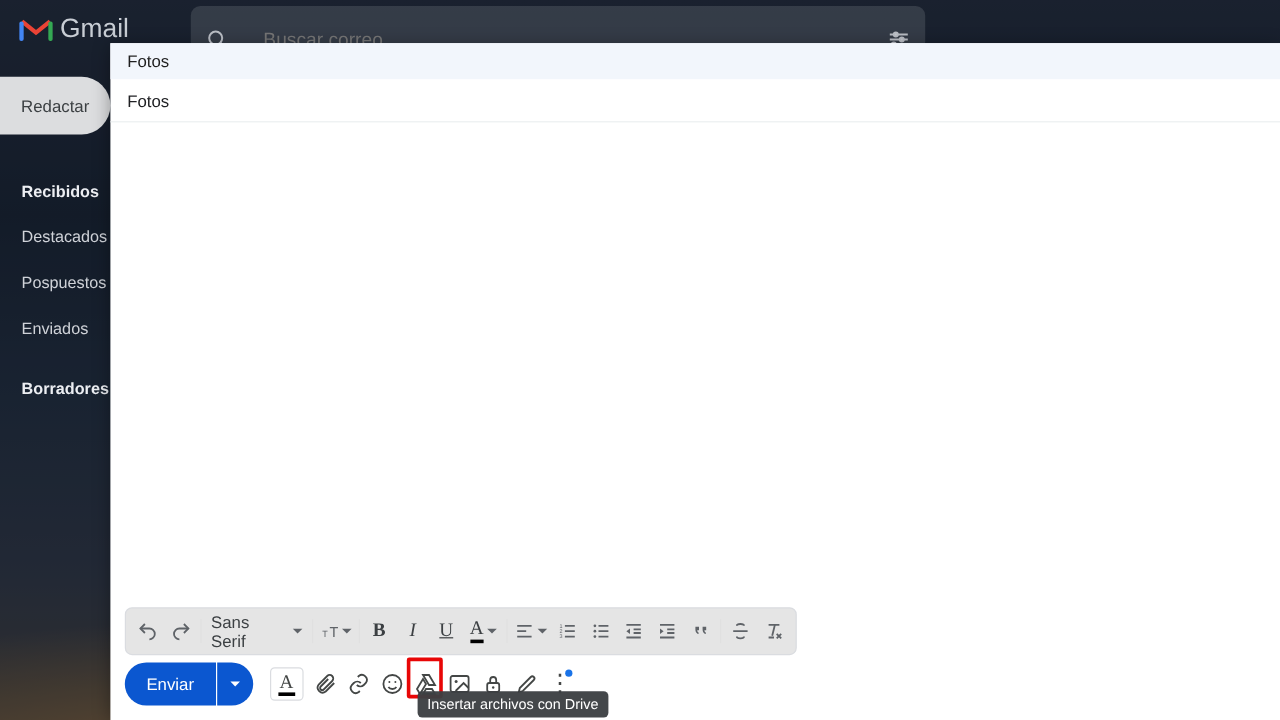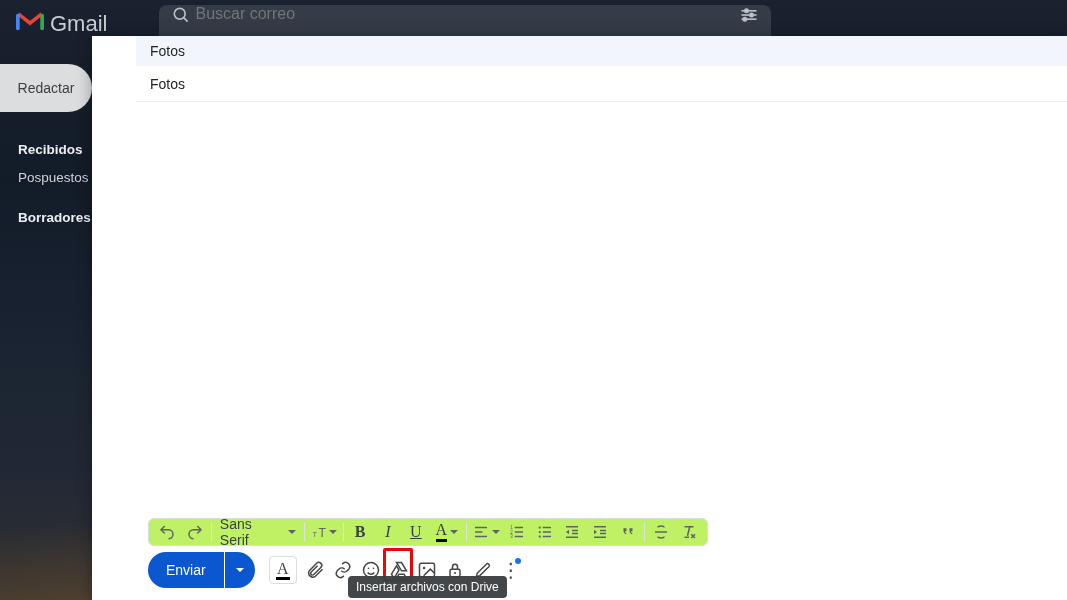--- a/index.html
+++ b/index.html
@@ -27,74 +27,73 @@
   .dim-overlay {
     position: absolute; inset: 0; background: rgba(0,0,0,0.55);
   }
 
   
   .topbar {
     position: absolute; top: 0; left: 0; right: 0; height: 48px;
     display: flex; align-items: center; padding: 0 8px;
     color: #e8eaed;
   }
-  .gmail-logo { display: flex; align-items: flex-start; gap: 6px; margin-left: 8px; margin-right: 52px; }
+  .gmail-logo { display: flex; align-items: flex-end; gap: 6px; margin-left: 8px; margin-right: 52px; }
   .gmail-logo svg { width: 28px; height: 22px; }
   .gmail-word { font-size: 22px; font-weight: 400; color: #c8cdd4; }
 
   .searchbar {
-    display: flex; align-items: flex-start;
+    display: flex; align-items: flex-end;
     width: 612px; height: 38px; border-radius: 8px;
     background: rgba(255,255,255,0.12); color: #c6c9cf;
-    padding: 0 12px; gap: 4px;
+    padding: 0 12px; gap: 28px;
   }
   .searchbar .search-icon { width: 20px; height: 20px; color: #b9bdc4; }
   .searchbar input {
     flex: 1; background: transparent; border: none; outline: none;
     color: #e8eaed; font-size: 16px;
   }
   .searchbar .tune-icon { width: 20px; height: 20px; color: #b9bdc4; }
 
   
   .sidebar {
     position: absolute; top: 60px; left: 0; width: 76px;
-    display: flex; flex-direction: column; gap: 0;
+    display: flex; flex-direction: column; gap: 10px;
     color: #dfe1e6; font-size: 14px;
   }
   .compose-btn {
     margin: 4px 0 12px 0; height: 48px; display: flex; align-items: center; justify-content: center;
     background: rgba(255,255,255,0.85); color: #3c4043; font-weight: 500;
     border-radius: 0 24px 24px 0; width: 92px; font-size: 14px;
   }
   .sidebar-item { height: 28px; line-height: 28px; padding: 0 0 0 18px; color: #cfd2d8; font-size: 13.5px; }
   .sidebar-item.bold { font-weight: 700; color: #eceef2; margin-top: 12px; }
   .section-label { margin-top: 22px; height: 28px; padding-left: 0; font-size: 14px; color: #d9dce1; font-weight:500; }
 
   
   .compose {
     position: absolute; top: 36px; left: 92px; right: 0; bottom: 0;
     background: #fff; color: #202124; display: flex; flex-direction: column;
     box-shadow: 0 2px 14px rgba(0,0,0,0.35);
-    padding-left: 44px;
   }
   .compose-header {
     height: 30px; background: #f2f6fc; color: #1f1f1f; display: flex; align-items: center;
     padding: 0 14px; font-size: 14px; font-weight: 500;
   }
   .compose-row {
     height: 36px; border-bottom: 1px solid #eceff1; display: flex; align-items: center;
     padding: 0 14px; font-size: 14px; color: #5f6368;
   }
   .compose-row.subject { color: #202124; }
   .compose-body { flex: 1; padding: 10px 14px; font-size: 14px; color: #202124; }
 
   
   .format-toolbar {
-    height: 28px; margin: 0 12px 6px 12px; width: 560px;
-    border: 1px solid #dadce0; border-radius: 6px; background: #bef264;
+    height: 40px; margin: 0 12px 6px 12px; width: 560px;
+    border: 1px solid #dadce0; border-radius: 6px; background: #e5e5e5;
     display: flex; align-items: center; gap: 0; padding: 0 4px;
   }
   .tbtn {
     width: 28px; height: 28px; border-radius: 4px; display: flex; align-items: center; justify-content: center;
     color: #5f6368; font-size: 16px; position: relative; cursor: pointer;
   }
   .tbtn svg { width: 18px; height: 18px; }
   .tbtn.w { width: 34px; }
   .tbtn.txt { width: auto; padding: 0 6px; font-size: 14px; gap: 4px; font-family: Arial, sans-serif; color:#3c4043;}
   .sep { width: 1px; height: 20px; background: #e0e0e0; margin: 0 2px; }
@@ -187,21 +186,23 @@
         <circle cx="7" cy="17" r="2" fill="#c6c9cf"></circle>
     </svg>
   </div>
 </div>
 
 <div class="sidebar">
   <div class="compose-btn">
     <span>Redactar</span>
   </div>
   <div class="sidebar-item bold"><span>Recibidos</span></div>
+  <div class="sidebar-item"><span>Destacados</span></div>
   <div class="sidebar-item"><span>Pospuestos</span></div>
+  <div class="sidebar-item"><span>Enviados</span></div>
   <div class="sidebar-item bold"><span>Borradores</span></div>
 </div>
 
 <div class="bg-email">
   <span class="subj">Pago de la devolución de Renta</span>
   <span class="snip"> - Se ha ordenado el pago de su devolución del Impuesto sobre la Renta de las Perso</span>
 </div>
 
 <div class="compose">
   <div class="compose-header">

